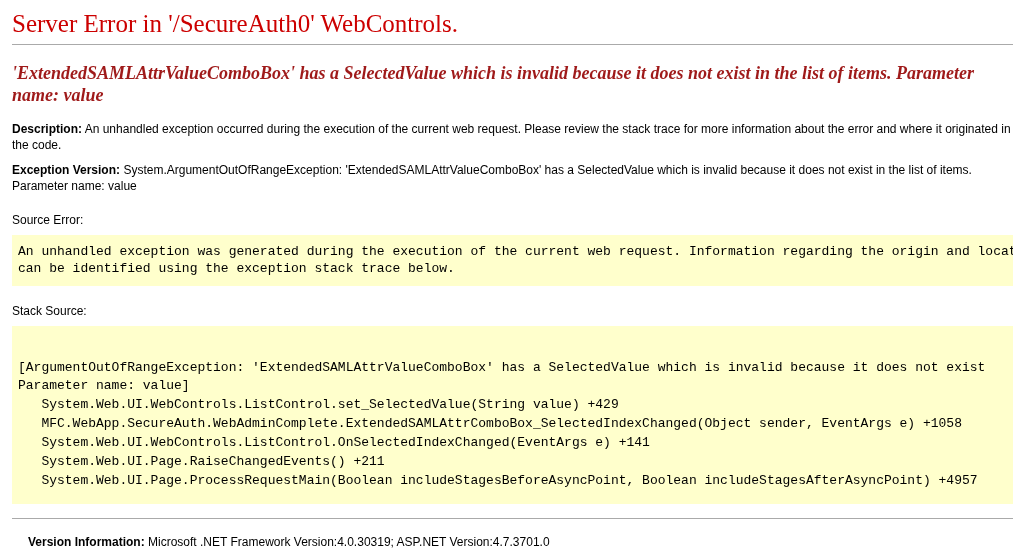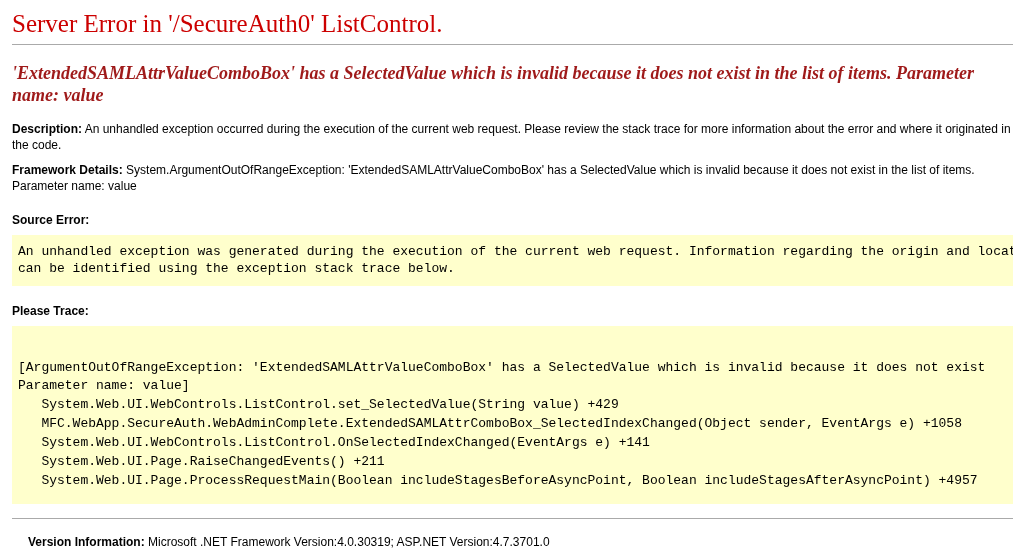--- a/index.html
+++ b/index.html
@@ -36,21 +36,21 @@
       margin: 0 0 10px 0;
       line-height: 1.3;
     }
     .label-line b {
       font-weight: bold;
       text-align: center;
     }
     .section-heading {
       font-family: Arial, sans-serif;
       font-size: 12px;
-      font-weight: bold;
+      font-weight: normal;
       margin: 18px 0 8px 0;
     }
     .code-box {
       background: #ffffcc;
       font-family: "Consolas", "Courier New", monospace;
       font-size: 13px;
       padding: 8px 6px;
       margin: 0 0 14px 0;
       white-space: pre;
       overflow-x: hidden;
@@ -71,42 +71,42 @@
       font-size: 12px;
       margin: 16px;
     }
     .version-line b {
       font-weight: bold;
     }
   </style>
 </head>
 <body>
 
-<h1>Server Error in '/SecureAuth0' ListControl.</h1>
+<h1>Server Error in '/SecureAuth0' WebControls.</h1>
 <hr>
 
 <h2>'ExtendedSAMLAttrValueComboBox' has a SelectedValue which is invalid because it does not exist in the list of items.
 Parameter name: value</h2>
 
 <p class="label-line">
   <b>Description:</b>
   <span>An unhandled exception occurred during the execution of the current web request. Please review the stack trace for more information about the error and where it originated in the code.</span>
 </p>
 
 <p class="label-line">
-  <b>Framework Details:</b>
+  <b>Exception Version:</b>
   <span style="white-space:pre-line;">System.ArgumentOutOfRangeException: 'ExtendedSAMLAttrValueComboBox' has a SelectedValue which is invalid because it does not exist in the list of items.
 Parameter name: value</span>
 </p>
 
 <p class="section-heading">Source Error:</p>
 <div class="code-box">An unhandled exception was generated during the execution of the current web request. Information regarding the origin and location of the exception
 can be identified using the exception stack trace below.</div>
 
-<p class="section-heading">Please Trace:</p>
+<p class="section-heading">Stack Source:</p>
 <div class="stack-box">
 [ArgumentOutOfRangeException: 'ExtendedSAMLAttrValueComboBox' has a SelectedValue which is invalid because it does not exist
 Parameter name: value]
    System.Web.UI.WebControls.ListControl.set_SelectedValue(String value) +429
    MFC.WebApp.SecureAuth.WebAdminComplete.ExtendedSAMLAttrComboBox_SelectedIndexChanged(Object sender, EventArgs e) +1058
    System.Web.UI.WebControls.ListControl.OnSelectedIndexChanged(EventArgs e) +141
    System.Web.UI.Page.RaiseChangedEvents() +211
    System.Web.UI.Page.ProcessRequestMain(Boolean includeStagesBeforeAsyncPoint, Boolean includeStagesAfterAsyncPoint) +4957
 </div>
 

